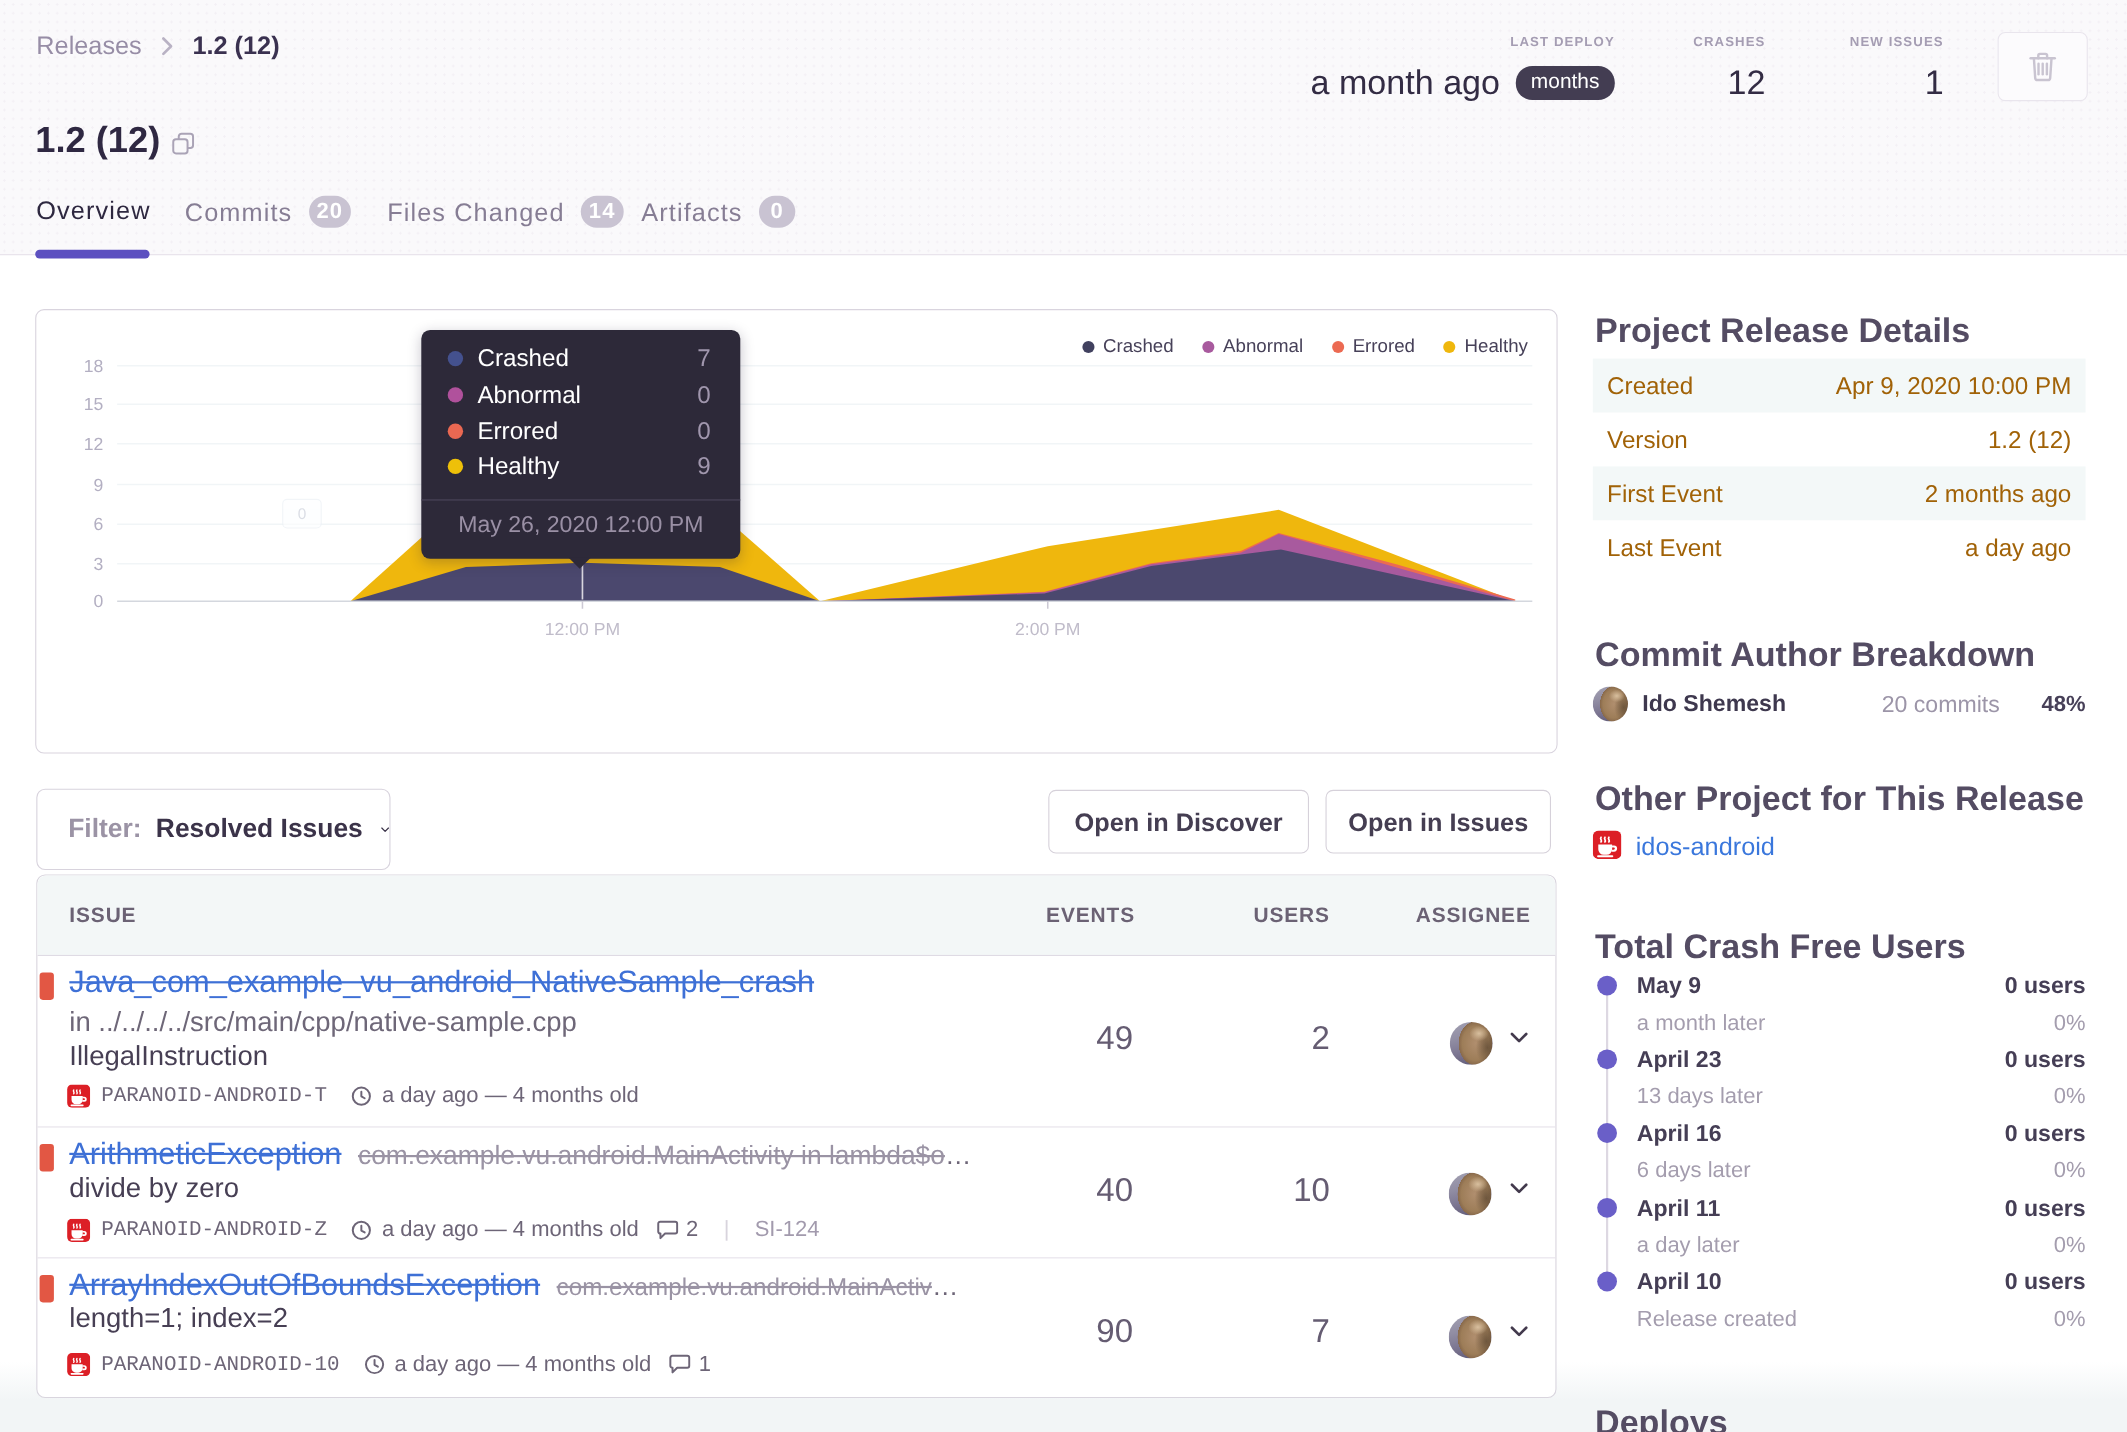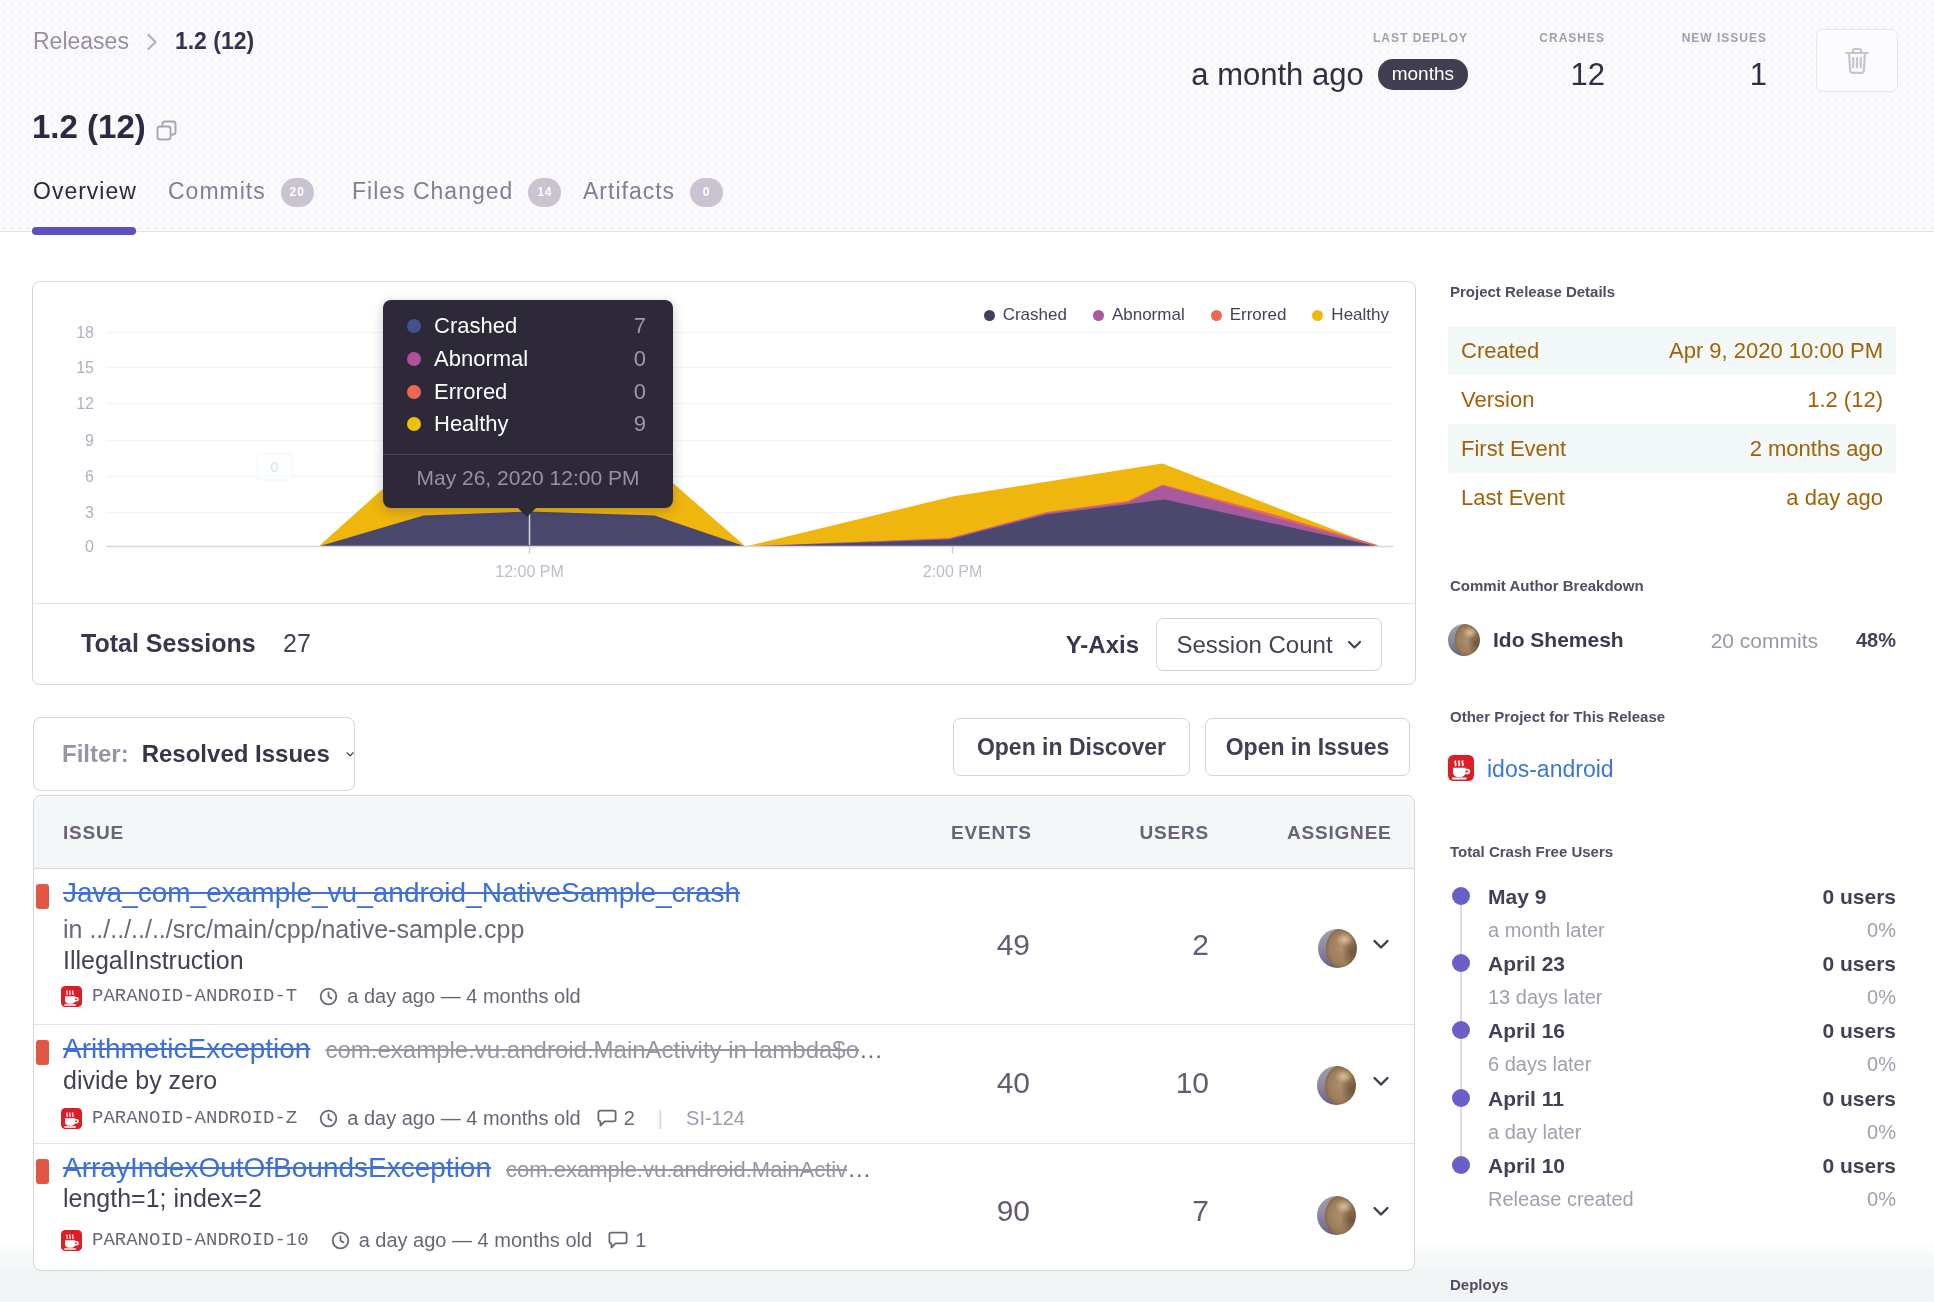--- a/index.html
+++ b/index.html
@@ -18,21 +18,21 @@
 .crumbs b { color:#3a3150; font-weight:bold; }
 .crumb-sep { display:inline-block; margin:0 17px; color:#b9b2c4; }
 .title { position:absolute; left:32px; top:108px; font-size:33px; font-weight:bold; color:#2f2842; letter-spacing:0; }
 .copyico { position:absolute; left:156px; top:120px; }
 
 .stat-label { position:absolute; font-size:12px; font-weight:bold; color:#a59db3; letter-spacing:1px; text-align:right; }
 .stat-value { position:absolute; font-size:31px; color:#332c44; text-align:right; }
 .pill { display:inline-block; background:#433d52; color:#fff; font-size:19px; border-radius:15px; padding:4px 14px 5px; vertical-align:5px; margin-left:14px; }
 .trashbtn { position:absolute; left:1816px; top:29px; width:82px; height:63px; background:#fcfbfd; border:1px solid #e9e5ed; border-radius:7px; display:flex; align-items:center; justify-content:center; }
 .tab { position:absolute; white-space:nowrap; }
-.tab .badge { display:inline-block; background:#c9c3d2; color:#fff; font-size:12px; font-weight:bold; border-radius:16px; height:29px; min-width:33px; line-height:29px; text-align:center; padding:0 7px; vertical-align:3px; margin-left:15px; }
+.tab .badge { display:inline-block; background:#c9c3d2; color:#fff; font-size:20px; font-weight:bold; border-radius:16px; height:29px; min-width:33px; line-height:29px; text-align:center; padding:0 7px; vertical-align:3px; margin-left:15px; }
 .tab-underline { position:absolute; left:32px; top:227px; width:104px; height:8px; background:#5c50c0; border-radius:4px; }
 
 
 .card { position:absolute; left:32px; top:281px; width:1384px; height:404px; background:#fff; border:1.5px solid #d9d4de; border-radius:8px; }
 .legend { position:absolute; top:23px; right:26px; display:flex; gap:26px; font-size:17px; color:#474159; align-items:center; }
 .legend .it { display:flex; align-items:center; gap:8px; }
 .ldot { width:11px; height:11px; border-radius:50%; display:inline-block; }
 .card-foot { position:absolute; left:0; top:321px; width:100%; height:83px; border-top:1px solid #e6e2ea; }
 .ts-label { position:absolute; left:48px; top:25px; font-size:25px; font-weight:bold; color:#3c3550; }
 .ts-val { position:absolute; left:250px; top:25px; font-size:25px; color:#46405a; }
@@ -71,21 +71,21 @@
 .bignum { position:absolute; font-size:30px; line-height:30px; color:#655c72; text-align:right; width:80px; }
 .avatar { position:absolute; width:39px; height:39px; border-radius:50%; overflow:hidden;
   background:
     radial-gradient(ellipse 30% 24% at 68% 27%, #d8bf9e 0%, rgba(216,191,158,0) 75%),
     radial-gradient(ellipse 38% 56% at 88% 60%, rgba(90,70,50,0.7) 0%, rgba(90,70,50,0) 72%),
     radial-gradient(ellipse 62% 80% at 60% 50%, #b08e6e 0%, #9d7d58 50%, #88694b 63%, rgba(0,0,0,0) 64%),
     linear-gradient(165deg, #a3a1b3 0%, #918da3 35%, #7a7490 65%, #5b5570 100%); }
 .chev { position:absolute; }
 
 
-.sb-h { position:absolute; left:1450px; font-size:15px; font-weight:bold; color:#544c63; }
+.sb-h { position:absolute; left:1450px; font-size:31px; font-weight:bold; color:#544c63; }
 .kvrow { position:absolute; left:1448px; width:448px; height:49px; font-size:22px; color:#a16207; }
 .kvrow.striped { background:#f3f8f8; }
 .kvrow .k { position:absolute; left:13px; top:12px; }
 .kvrow .v { position:absolute; right:13px; top:12px; text-align:right; }
 .tl-dot { position:absolute; left:1452px; width:18px; height:18px; border-radius:50%; background:#6a5fc8; }
 .tl-line { position:absolute; left:1460px; width:2px; background:#ddd8e2; }
 .tl-date { position:absolute; left:1488px; font-size:21px; font-weight:bold; color:#453e55; }
 .tl-sub { position:absolute; left:1488px; font-size:20px; color:#a49dae; }
 .tl-r1 { position:absolute; right:38px; font-size:21px; font-weight:bold; color:#453e55; text-align:right; }
 .tl-r2 { position:absolute; right:38px; font-size:20px; color:#a49dae; text-align:right; }
@@ -173,30 +173,20 @@
       <g opacity="0.6">
         <rect x="224" y="172" width="35" height="26" rx="4" fill="#fdfeff" stroke="#e9eef4" stroke-width="1"></rect>
         <text x="241.5" y="190" font-family="Liberation Sans, sans-serif" font-size="14" fill="#c3c8d5" text-anchor="middle">0</text>
       </g>
     </svg>
     <div class="legend">
       <span class="it"><span class="ldot" style="background:#41415f;"></span>Crashed</span>
       <span class="it"><span class="ldot" style="background:#a85a9e;"></span>Abnormal</span>
       <span class="it"><span class="ldot" style="background:#ec6a52;"></span>Errored</span>
       <span class="it"><span class="ldot" style="background:#efb70d;"></span>Healthy</span>
-    </div>
-    <div class="card-foot">
-      <div class="ts-label">Total Sessions</div>
-      <div class="ts-val">27</div>
-      <div class="yaxis-label">Y-Axis</div>
-      <div class="ybtn">Session Count
-        <svg width="15" height="10" viewBox="0 0 15 10">
-            <path d="M2 2 L7.5 7.5 L13 2" fill="none" stroke="#454054" stroke-width="2.2" stroke-linecap="round" stroke-linejoin="round"></path>
-          </svg>
-      </div>
     </div>
   </div>
 
   <div class="tooltip">
     <div class="trow" style="top:14px;"><span class="tdot" style="background:#44518e;"></span>Crashed<span class="tval">7</span></div>
     <div class="trow" style="top:47px;"><span class="tdot" style="background:#b0519c;"></span>Abnormal<span class="tval">0</span></div>
     <div class="trow" style="top:80px;"><span class="tdot" style="background:#ea6852;"></span>Errored<span class="tval">0</span></div>
     <div class="trow" style="top:112px;"><span class="tdot" style="background:#eec009;"></span>Healthy<span class="tval">9</span></div>
     <div class="tdivider"></div>
     <div class="tdate">May 26, 2020 12:00 PM</div>

